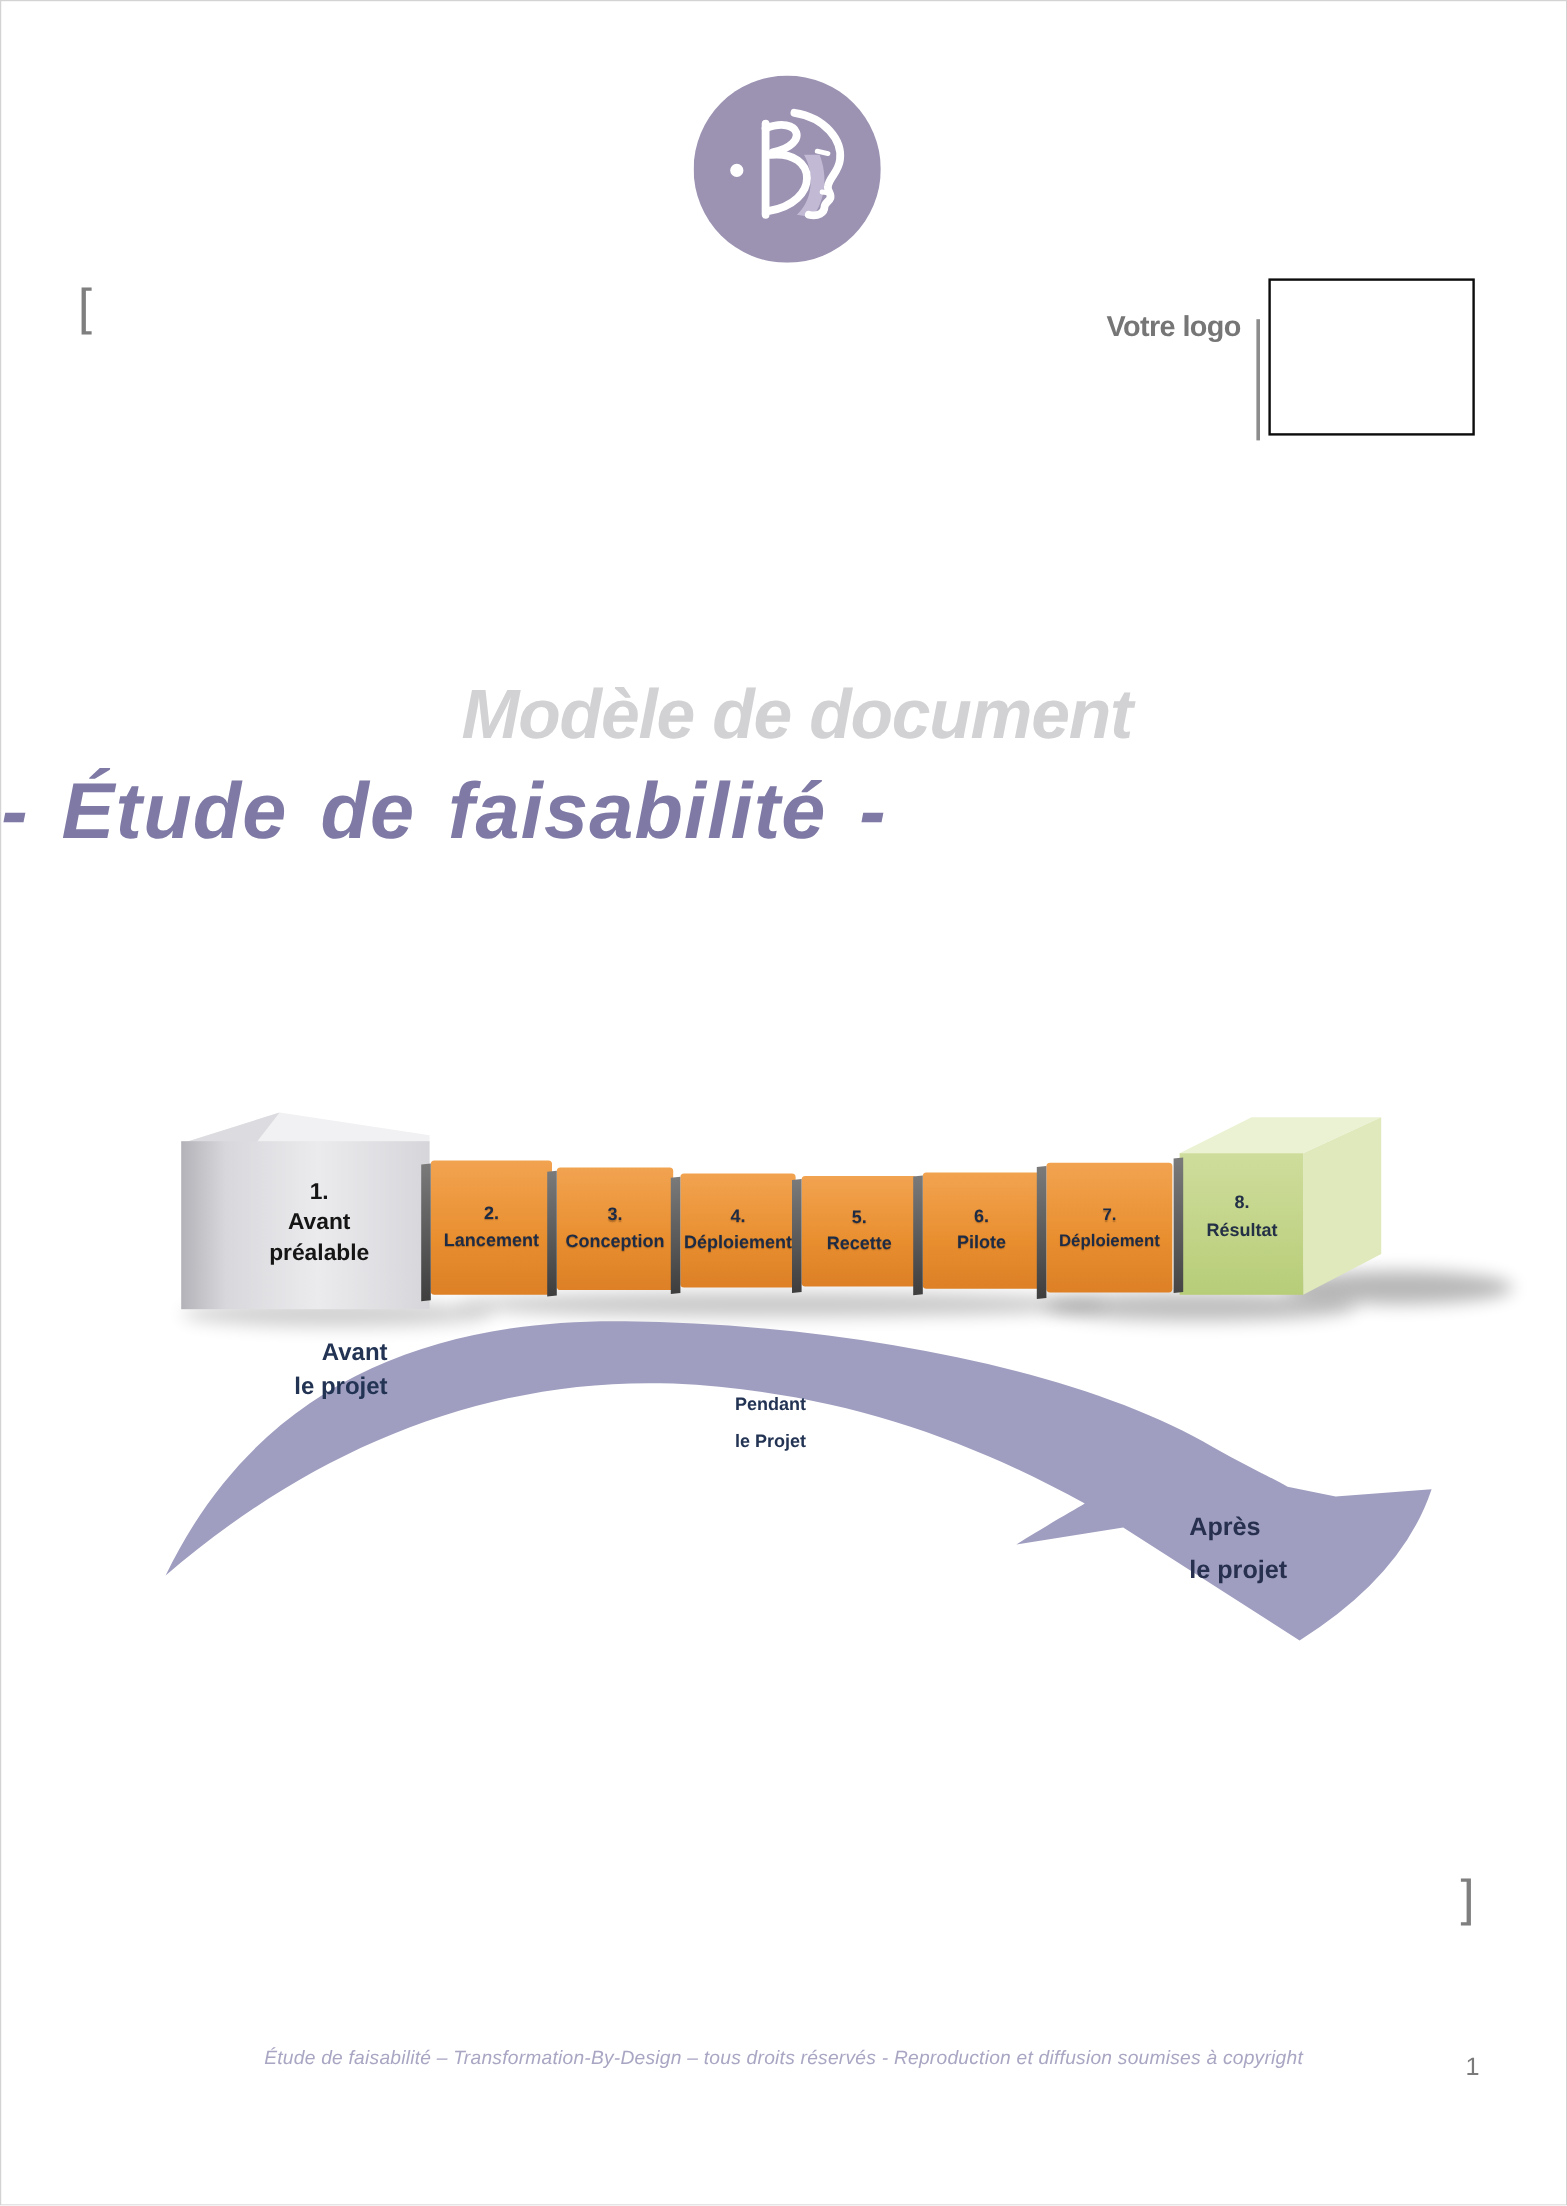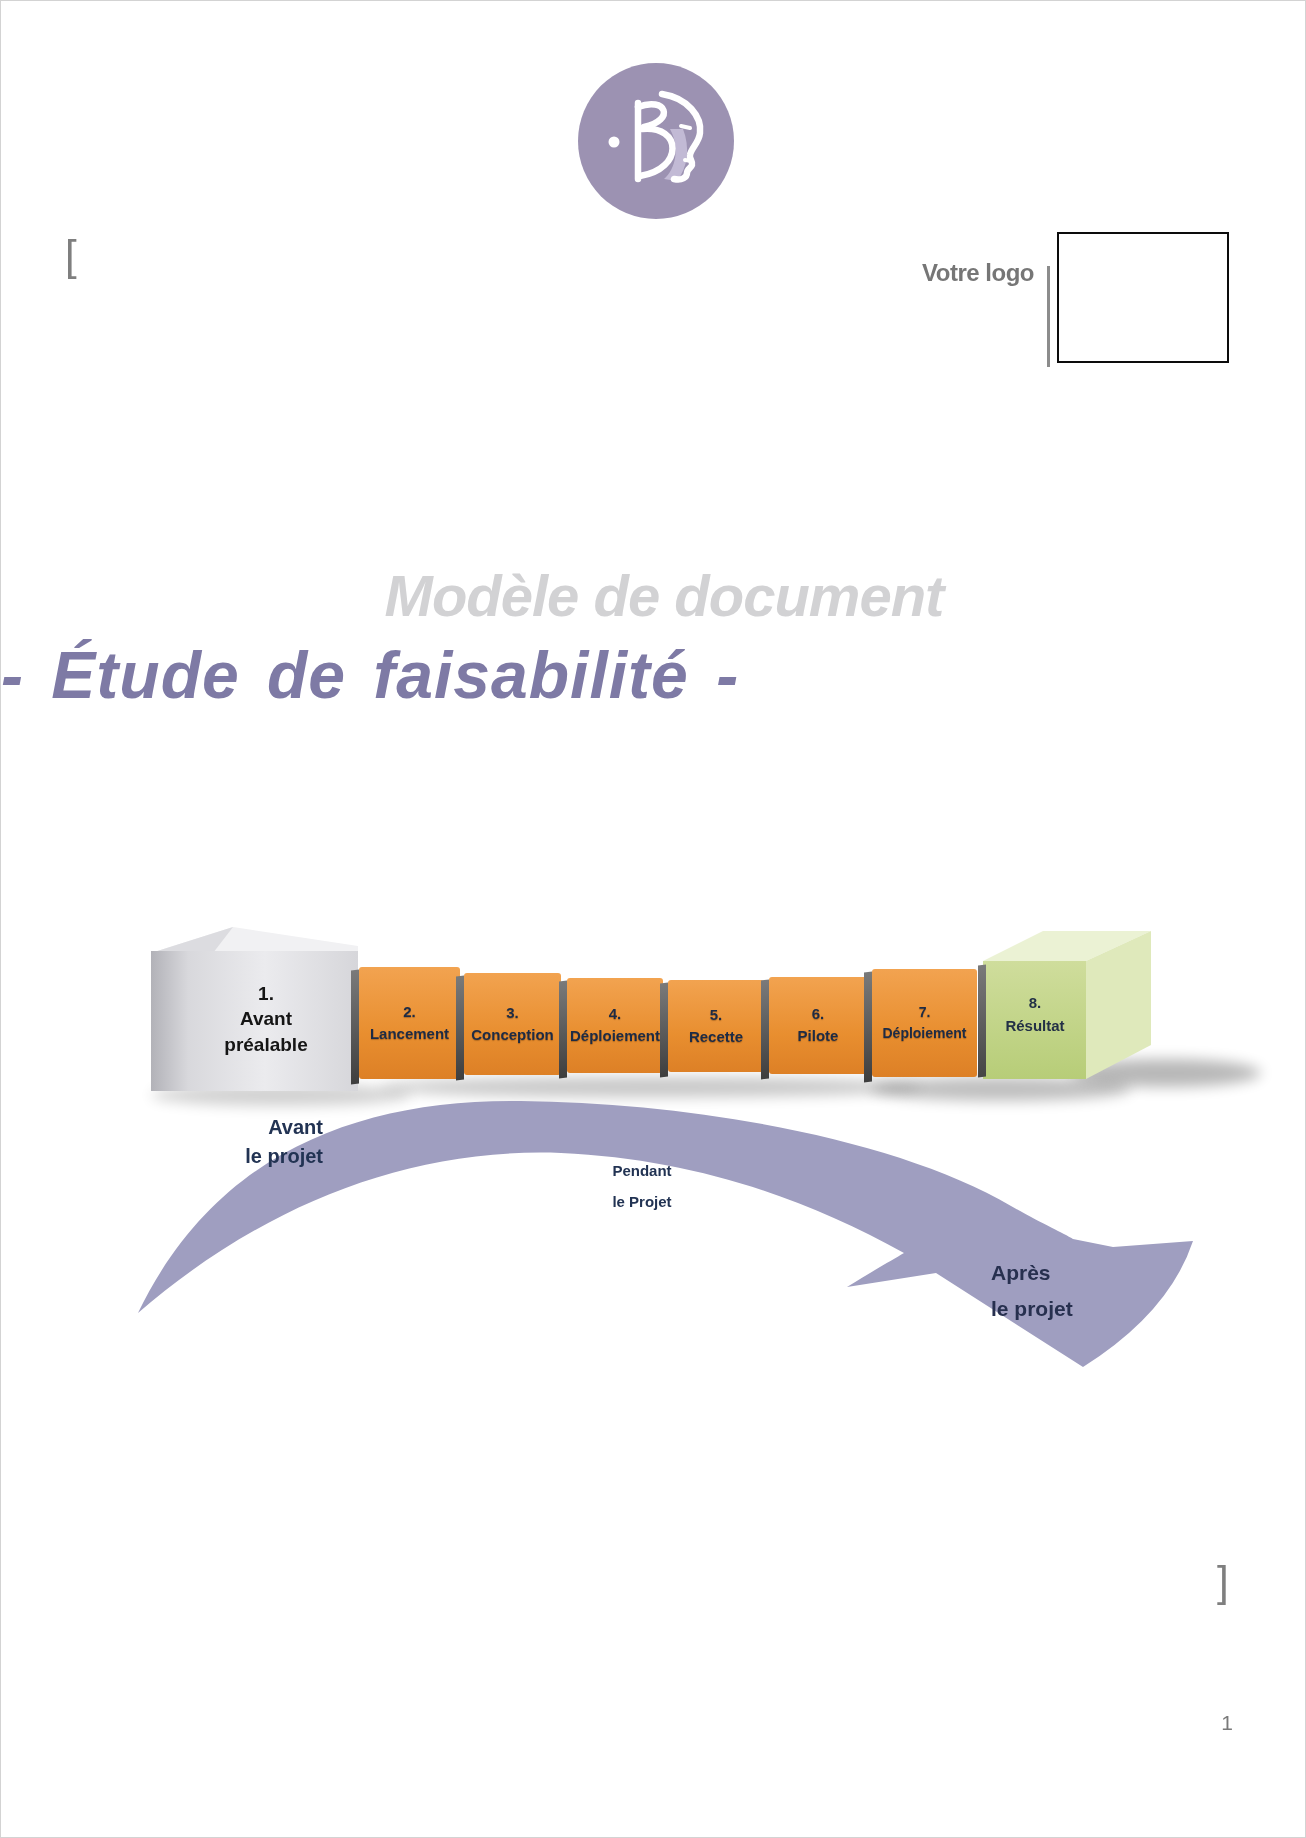--- a/index.html
+++ b/index.html
@@ -207,15 +207,16 @@
   </div>
   <div class="phase phase-pendant">
     <div>Pendant</div>
     <div>le Projet</div>
   </div>
   <div class="phase phase-apres">
     <div>Après</div>
     <div>le projet</div>
   </div>
 
+  <div class="footer">Étude de faisabilité – Transformation-By-Design – tous droits réservés - Reproduction et diffusion soumises à copyright</div>
   <div class="page-num">1</div>
 
 </div>
 
 </body></html>

